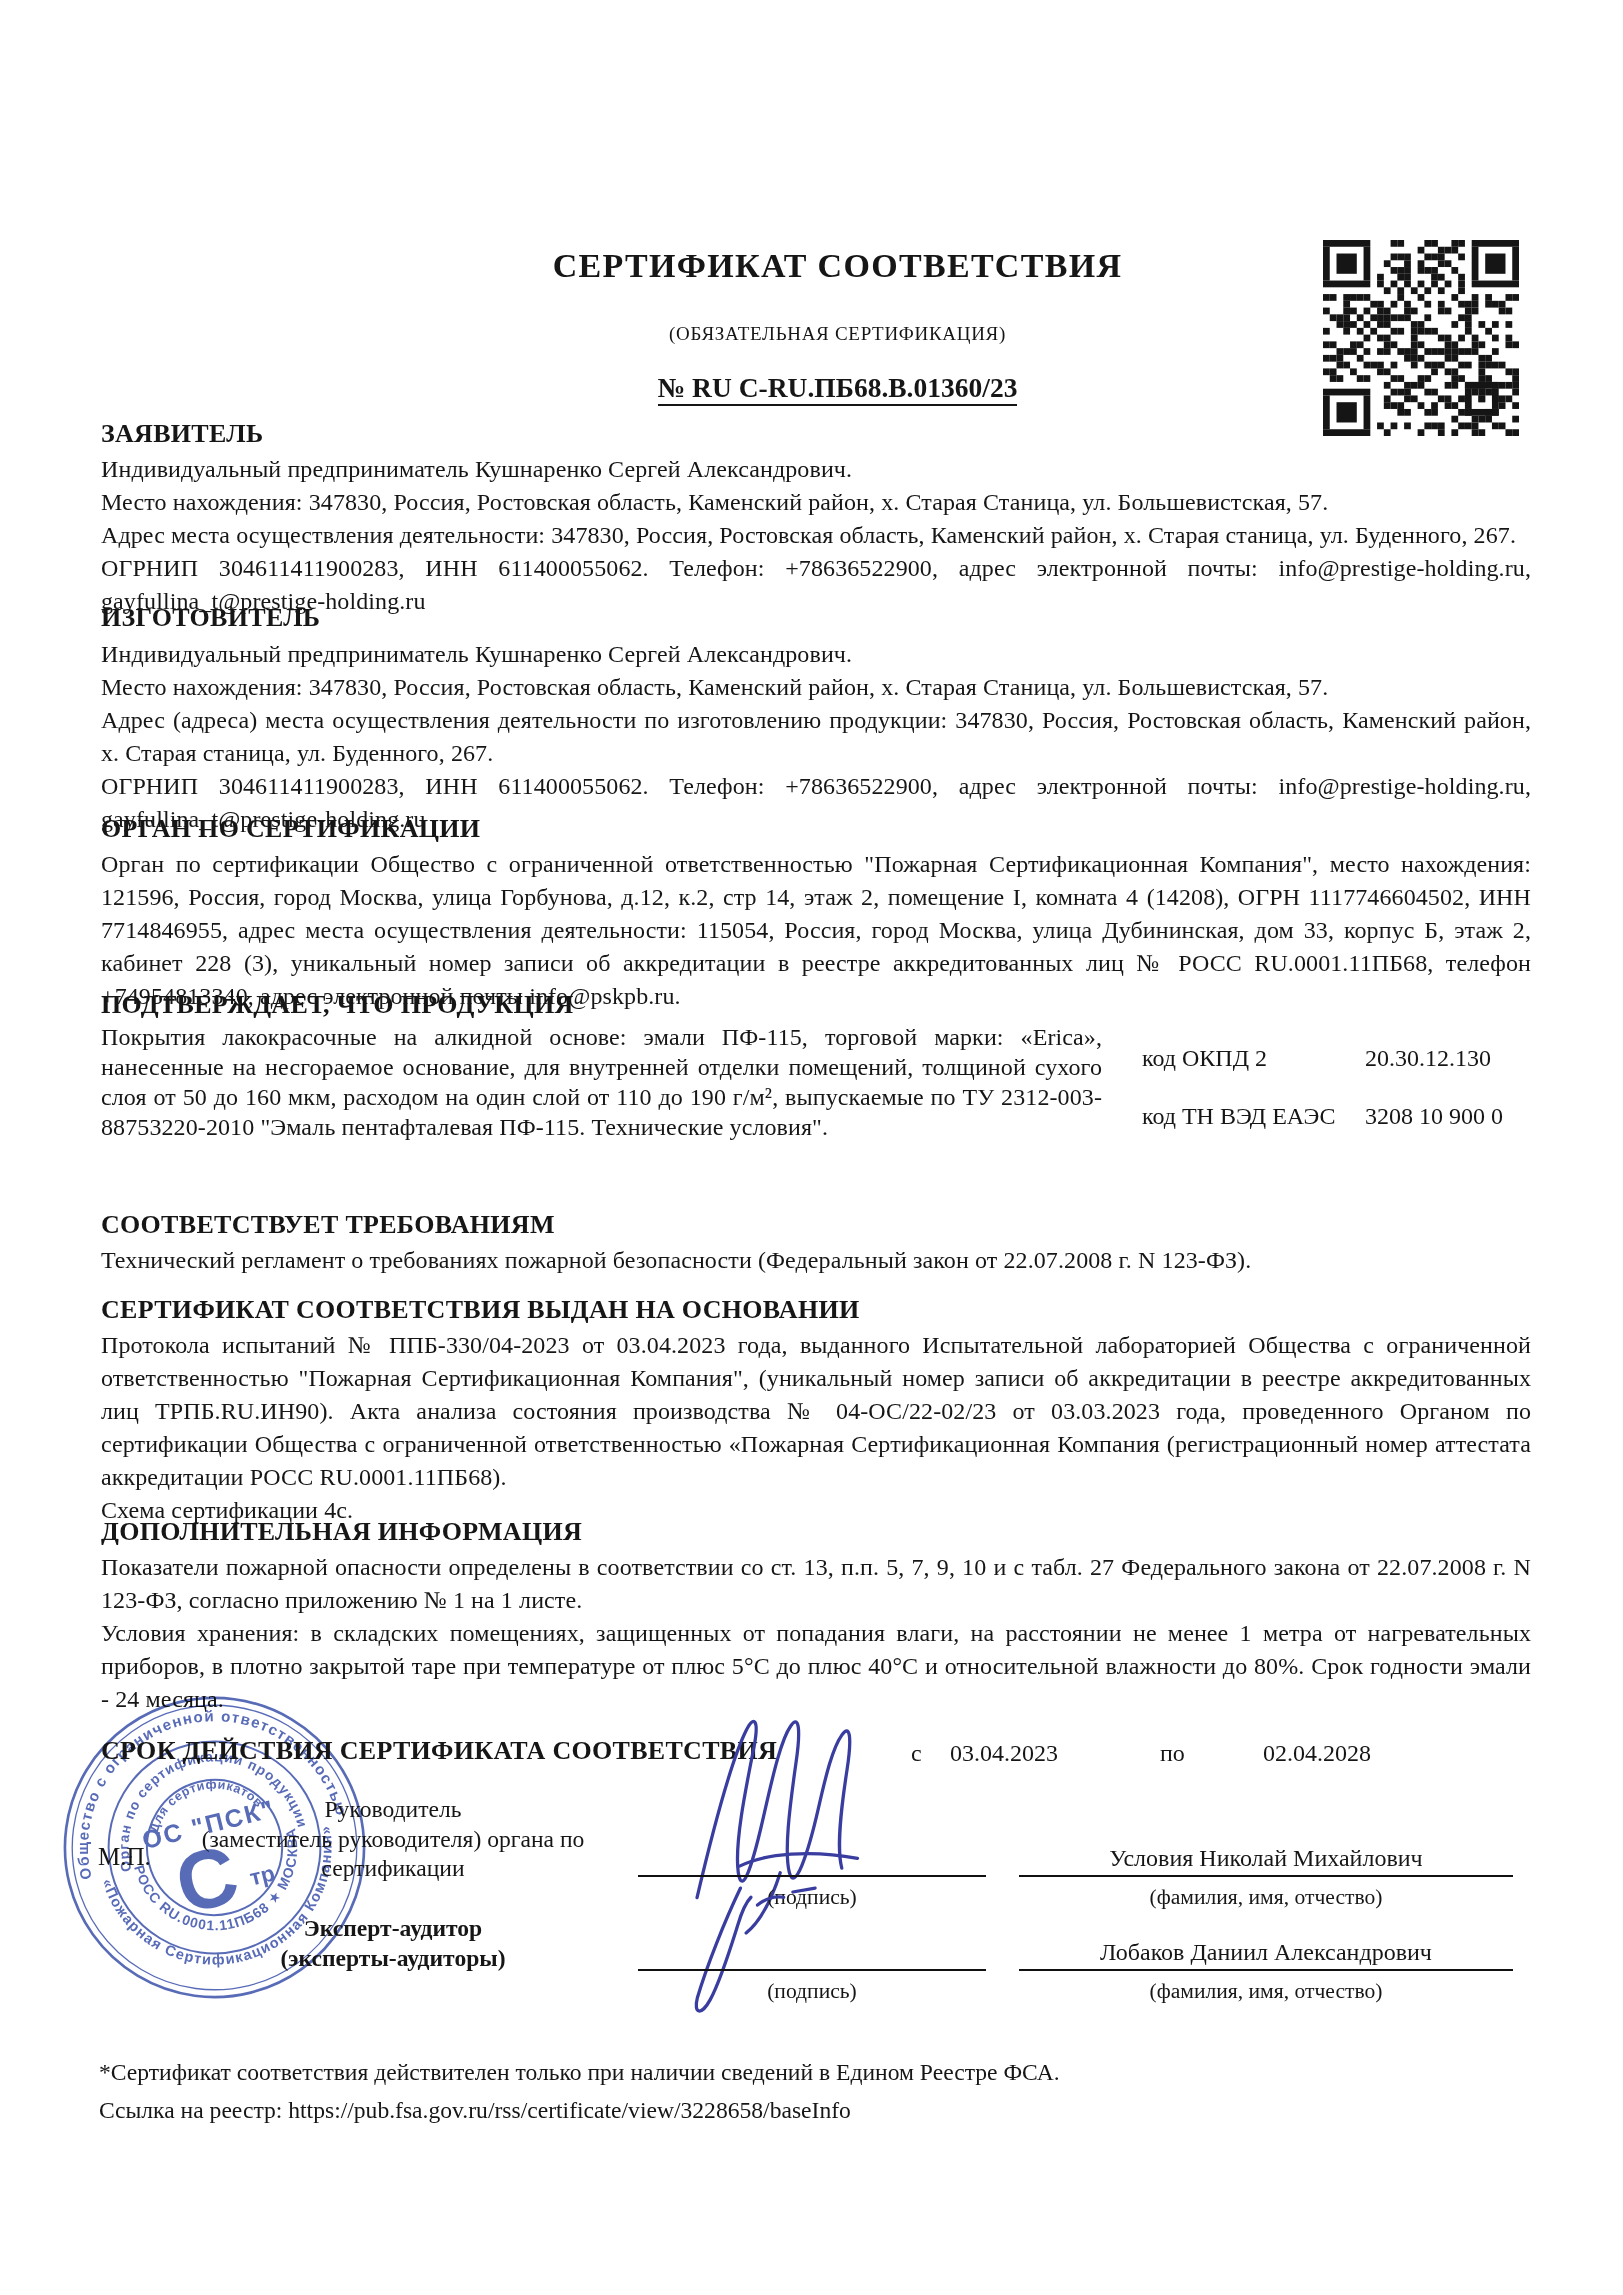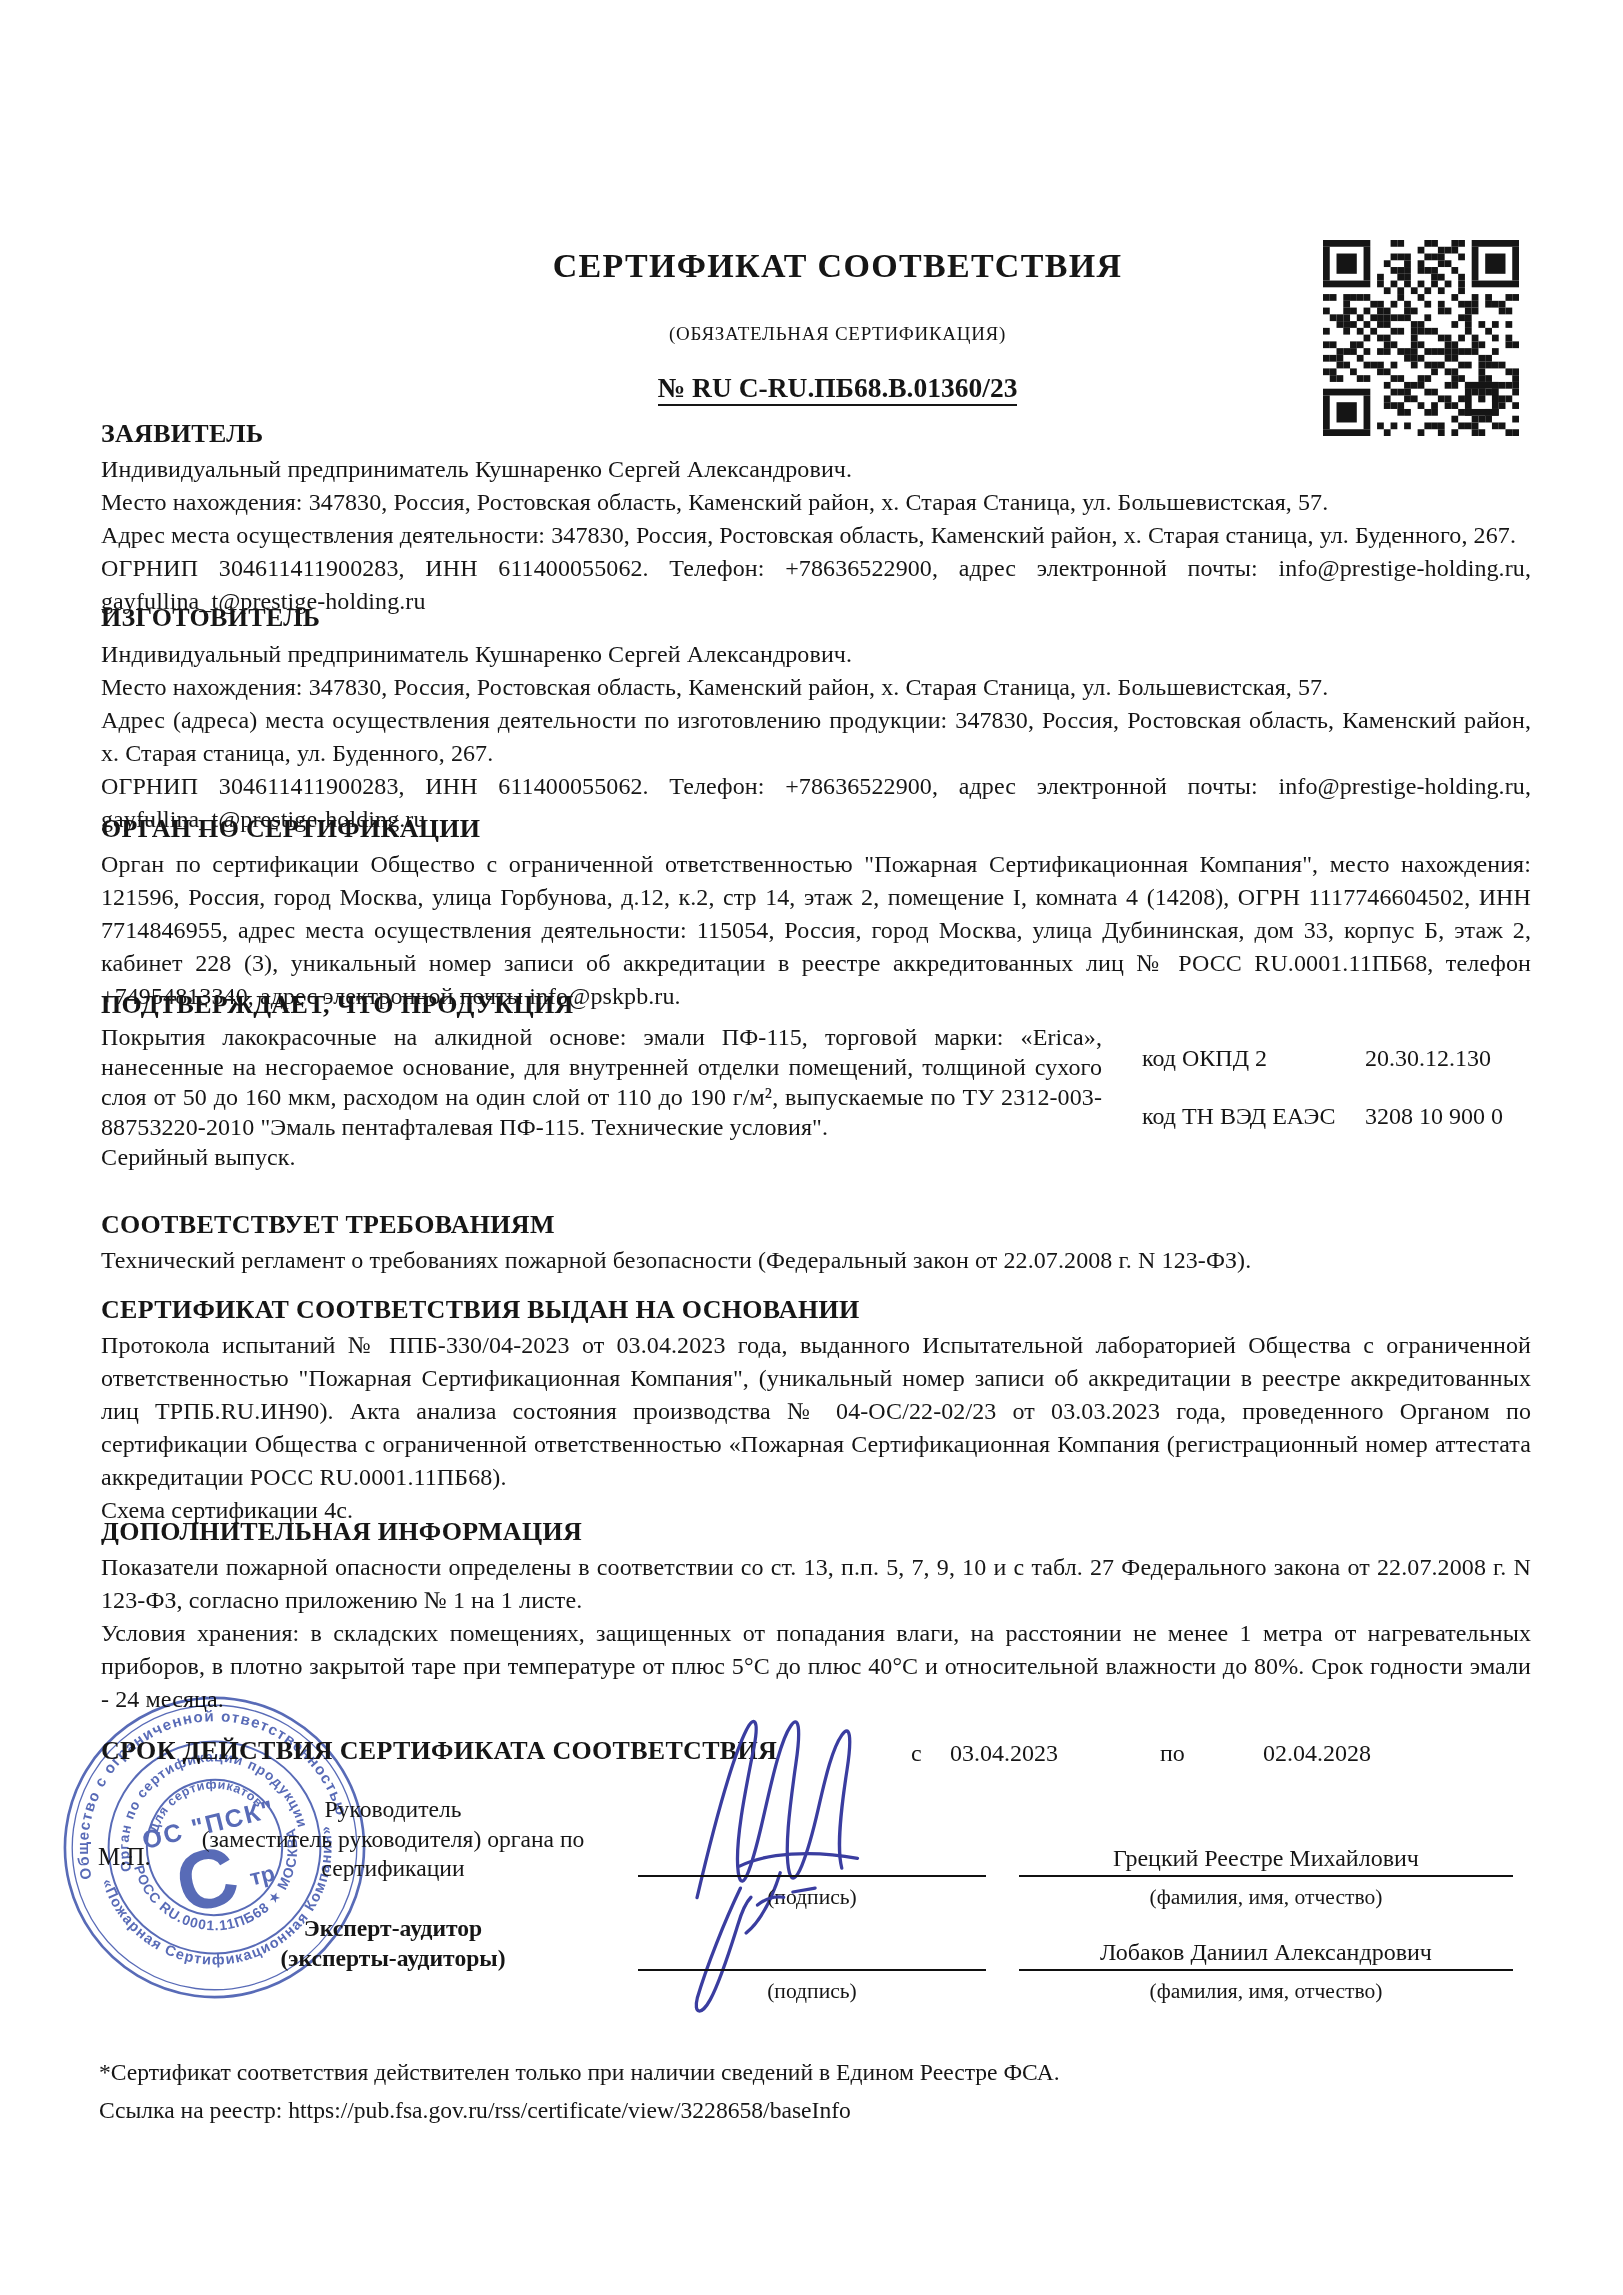--- a/index.html
+++ b/index.html
@@ -368,21 +368,20 @@
     <p>Адрес (адреса) места осуществления деятельности по изготовлению продукции: 347830, Россия, Ростовская область, Каменский район, х. Старая станица, ул. Буденного, 267.</p>
     <p>ОГРНИП 304611411900283, ИНН 611400055062. Телефон: +78636522900, адрес электронной почты: info@prestige-holding.ru, gayfullina_t@prestige-holding.ru</p>
   </div>
 
   <div class="abs h" style="left:101px;top:814px;">ОРГАН ПО СЕРТИФИКАЦИИ</div>
   <div class="abs body-text" style="left:101px;top:848px;width:1430px;">Орган по сертификации Общество с ограниченной ответственностью "Пожарная Сертификационная Компания", место нахождения: 121596, Россия, город Москва, улица Горбунова, д.12, к.2, стр 14, этаж 2, помещение I, комната 4 (14208), ОГРН 1117746604502, ИНН 7714846955, адрес места осуществления деятельности: 115054, Россия, город Москва, улица Дубининская, дом 33, корпус Б, этаж 2, кабинет 228 (3), уникальный номер записи об аккредитации в реестре аккредитованных лиц № РОСС RU.0001.11ПБ68, телефон +74954813340, адрес электронной почты info@pskpb.ru.</div>
 
   <div class="abs h" style="left:101px;top:990px;">ПОДТВЕРЖДАЕТ, ЧТО ПРОДУКЦИЯ</div>
   <div class="abs body-text tight" style="left:101px;top:1022px;width:1001px;">
     <p>Покрытия лакокрасочные на алкидной основе: эмали ПФ-115, торговой марки: «Erica», нанесенные на несгораемое основание, для внутренней отделки помещений, толщиной сухого слоя от 50 до 160 мкм, расходом на один слой от 110 до 190 г/м², выпускаемые по ТУ 2312-003-88753220-2010 "Эмаль пентафталевая ПФ-115. Технические условия".</p>
-    <p>Серийный выпуск.</p>
   </div>
   <span class="abs code-label" style="left:1142px;top:1045px;">код ОКПД 2</span>
   <span class="abs code-value" style="left:1365px;top:1045px;">20.30.12.130</span>
   <span class="abs code-label" style="left:1142px;top:1103px;">код ТН ВЭД ЕАЭС</span>
   <span class="abs code-value" style="left:1365px;top:1103px;">3208 10 900 0</span>
 
   <div class="abs h" style="left:101px;top:1210px;">СООТВЕТСТВУЕТ ТРЕБОВАНИЯМ</div>
   <div class="abs body-text" style="left:101px;top:1244px;width:1430px;text-align:left;">Технический регламент о требованиях пожарной безопасности (Федеральный закон от 22.07.2008 г. N 123-ФЗ).</div>
 
   <div class="abs h" style="left:101px;top:1295px;">СЕРТИФИКАТ СООТВЕТСТВИЯ ВЫДАН НА ОСНОВАНИИ</div>
@@ -446,21 +445,21 @@
     <div>сертификации</div>
   </div>
 
   <svg class="abs signature-svg" style="left:661px;top:1701px;" width="262" height="236" viewBox="0 0 400 360">
     <path stroke-width="5" d="M 55 300 C 75 215 105 95 130 45 C 142 20 150 28 142 70 C 128 140 112 220 118 262 C 124 300 140 250 158 170 C 172 108 184 58 198 38 C 210 20 214 40 206 95 C 196 165 188 230 196 262 C 204 292 224 235 240 165 C 252 112 262 72 276 52 C 288 35 292 52 284 105 C 274 170 268 225 276 255"></path>
     <path stroke-width="5" d="M 120 252 C 160 232 230 227 300 240"></path>
     <path stroke-width="5" d="M 182 262 C 170 300 152 336 130 354"></path>
   </svg>
   <div class="abs sig-line" style="left:638px;top:1875px;width:348px;"></div>
   <div class="abs center small-caption" style="left:638px;top:1885px;width:348px;">(подпись)</div>
-  <div class="abs name-block" style="left:1019px;top:1845px;width:494px;">Грецкий Реестре Михайлович</div>
+  <div class="abs name-block" style="left:1019px;top:1845px;width:494px;">Условия Николай Михайлович</div>
   <div class="abs sig-line" style="left:1019px;top:1875px;width:494px;"></div>
   <div class="abs center small-caption" style="left:1019px;top:1885px;width:494px;">(фамилия, имя, отчество)</div>
 
   <div class="abs role-block" style="left:177px;top:1914px;width:432px;font-weight:bold;">
     <div>Эксперт-аудитор</div>
     <div>(эксперты-аудиторы)</div>
   </div>
   <svg class="abs signature-svg" style="left:641px;top:1880px;" width="216" height="151" viewBox="0 0 330 230">
     <path stroke-width="5" d="M 152 12 C 128 62 100 132 86 180 C 80 204 92 208 106 182 C 122 152 136 106 148 68 C 154 48 160 34 168 26"></path>
     <path stroke-width="5" d="M 178 38 C 190 28 204 24 218 26"></path>

